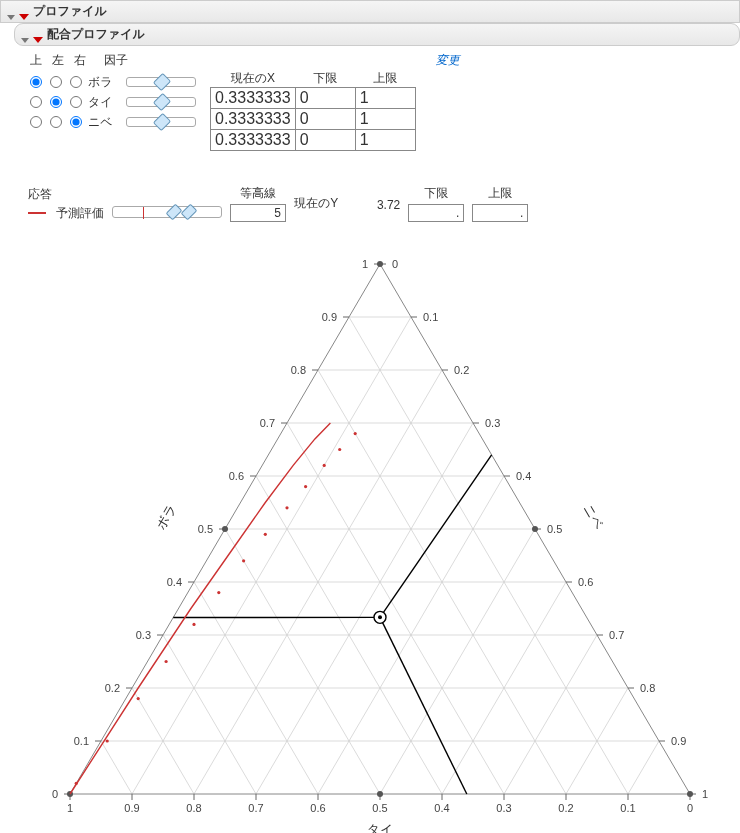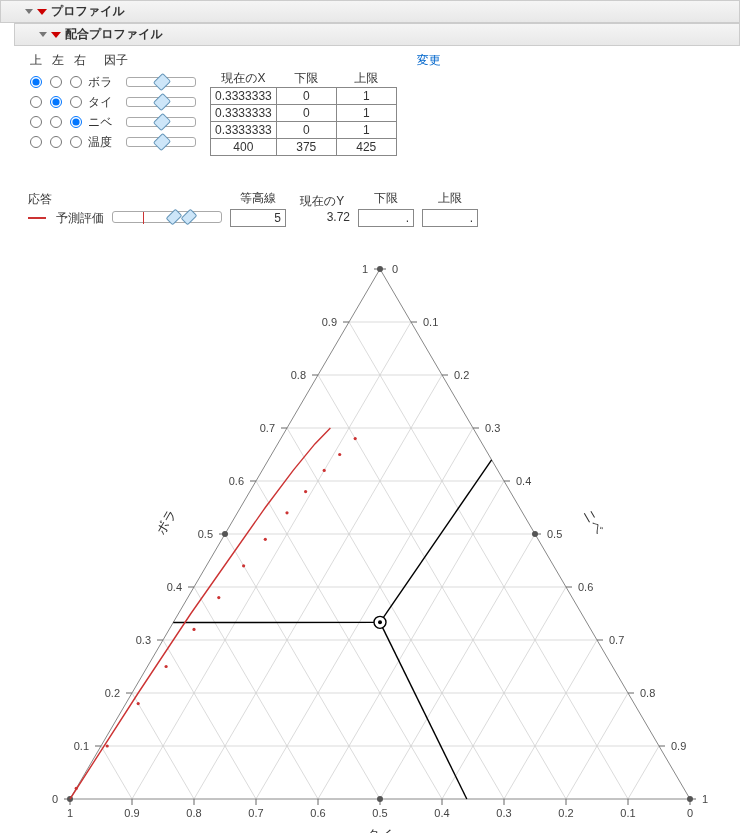--- a/index.html
+++ b/index.html
@@ -7,27 +7,27 @@
     margin: 0;
     font-family: "Meiryo", "MS PGothic", sans-serif;
     font-size: 12px;
     background: #fff;
     color: #333;
     width: 740px;
   }
   .panel-header {
     background: linear-gradient(#f5f5f5, #e8e8e8);
     border: 1px solid #ccc;
-    padding: 2px 24px;
+    padding: 2px 6px;
     display: flex;
-    align-items: center;
+    align-items: flex-end;
     gap: 4px;
     font-weight: bold;
   }
-  .panel-header.sub { margin-left: 14px; }
+  .panel-header.sub { margin-left: 14px; border-radius: 9px; }
   .disclosure-triangle {
     width: 0; height: 0;
     border-top: 5px solid #777;
     border-left: 4px solid transparent;
     border-right: 4px solid transparent;
     cursor: pointer;
   }
   .red-triangle {
     width: 0; height: 0;
     border-top: 6px solid #c00;
@@ -63,26 +63,26 @@
     border-radius: 2px;
   }
   .num-table { border-collapse: collapse; margin-top: 18px; }
   .num-table th {
     font-weight: normal; text-align: center;
     padding: 0 4px; font-size: 12px;
   }
   .num-table td {
     border: 1px solid #888;
     padding: 1px 4px;
-    text-align: center;
+    text-align: left;
     min-width: 60px;
     background: #fff;
-    font-size: 12px;
-  }
-  .link { color: #0066cc; cursor: pointer; text-decoration: none; margin-left: 6px; }
+    font-size: 16px;
+  }
+  .link { color: #0066cc; cursor: pointer; text-decoration: none; margin-left: 6px; font-style: italic; }
   .response-row {
     display: flex; align-items: center; gap: 8px;
     padding: 4px 14px 4px 28px;
     margin-top: 24px;
   }
   .resp-label { width: 52px; }
   .red-line-swatch {
     width: 18px; height: 2px; background: #c33;
   }
   .resp-slider {
@@ -166,29 +166,20 @@
         </div>
         <div class="radio-row">
           <input type="radio" name="top" style="">
           <input type="radio" name="left" style="">
           <input type="radio" name="right" checked="" style="">
           <span class="factor-name">ニベ</span>
           <div class="slider">
             <div class="knob" style="left:29px"></div>
           </div>
         </div>
-        <div class="radio-row">
-          <input type="radio" name="top" style="">
-          <input type="radio" name="left" style="">
-          <input type="radio" name="right" style="">
-          <span class="factor-name">温度</span>
-          <div class="slider">
-            <div class="knob" style="left:29px"></div>
-          </div>
-        </div>
       </div>
   </div>
 
   <div>
     <table class="num-table">
       <thead>
           <tr>
         <th>現在のX</th>
         <th>下限</th>
         <th>上限</th>
@@ -203,25 +194,20 @@
           <tr>
             <td>0.3333333</td>
             <td>0</td>
             <td>1</td>
           </tr>
           <tr>
             <td>0.3333333</td>
             <td>0</td>
             <td>1</td>
           </tr>
-          <tr>
-            <td>400</td>
-            <td>375</td>
-            <td>425</td>
-          </tr>
         </tbody>
     </table>
   </div>
   <a class="link">変更</a>
 </div>
 
 <div class="response-row">
   <div style="display:flex;flex-direction:column;gap:2px">
     <span class="resp-label">応答</span>
     <div style="display:flex;align-items:center;gap:10px">
@@ -234,21 +220,21 @@
     <div class="resp-slider">
       <div class="tick" style="left:28%"></div>
       <div class="knob" style="left:52%"></div>
       <div class="knob" style="left:66%"></div>
     </div>
   </div>
   <div style="display:flex;flex-direction:column;gap:2px;align-items:center">
     <span>等高線</span>
     <span class="small-input">5</span>
   </div>
-  <div style="display:flex;flex-direction:column;gap:0;align-items:center">
+  <div style="display:flex;flex-direction:row;gap:6px;align-items:flex-end">
     <span>現在のY</span>
     <span style="width:56px;text-align:right">3.72</span>
   </div>
   <div style="display:flex;flex-direction:column;gap:2px;align-items:center">
     <span>下限</span>
     <span class="small-input">.</span>
   </div>
   <div style="display:flex;flex-direction:column;gap:2px;align-items:center">
     <span>上限</span>
     <span class="small-input">.</span>

